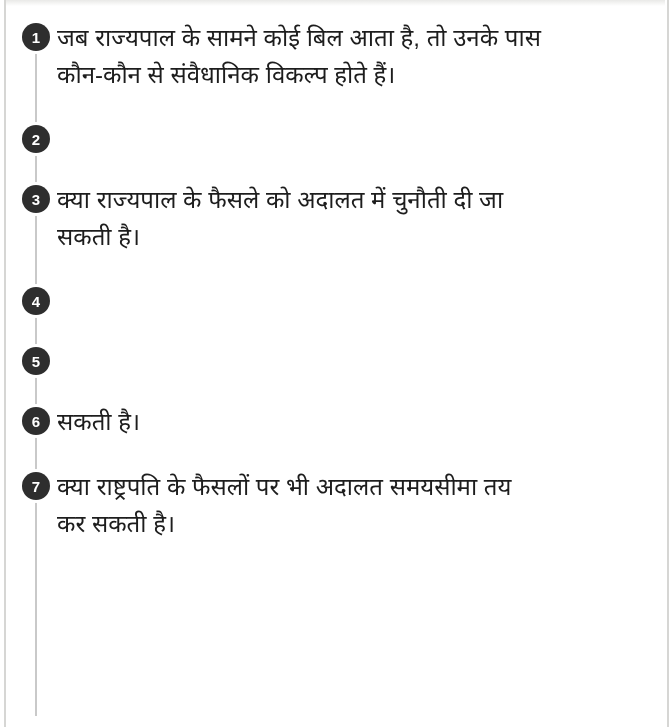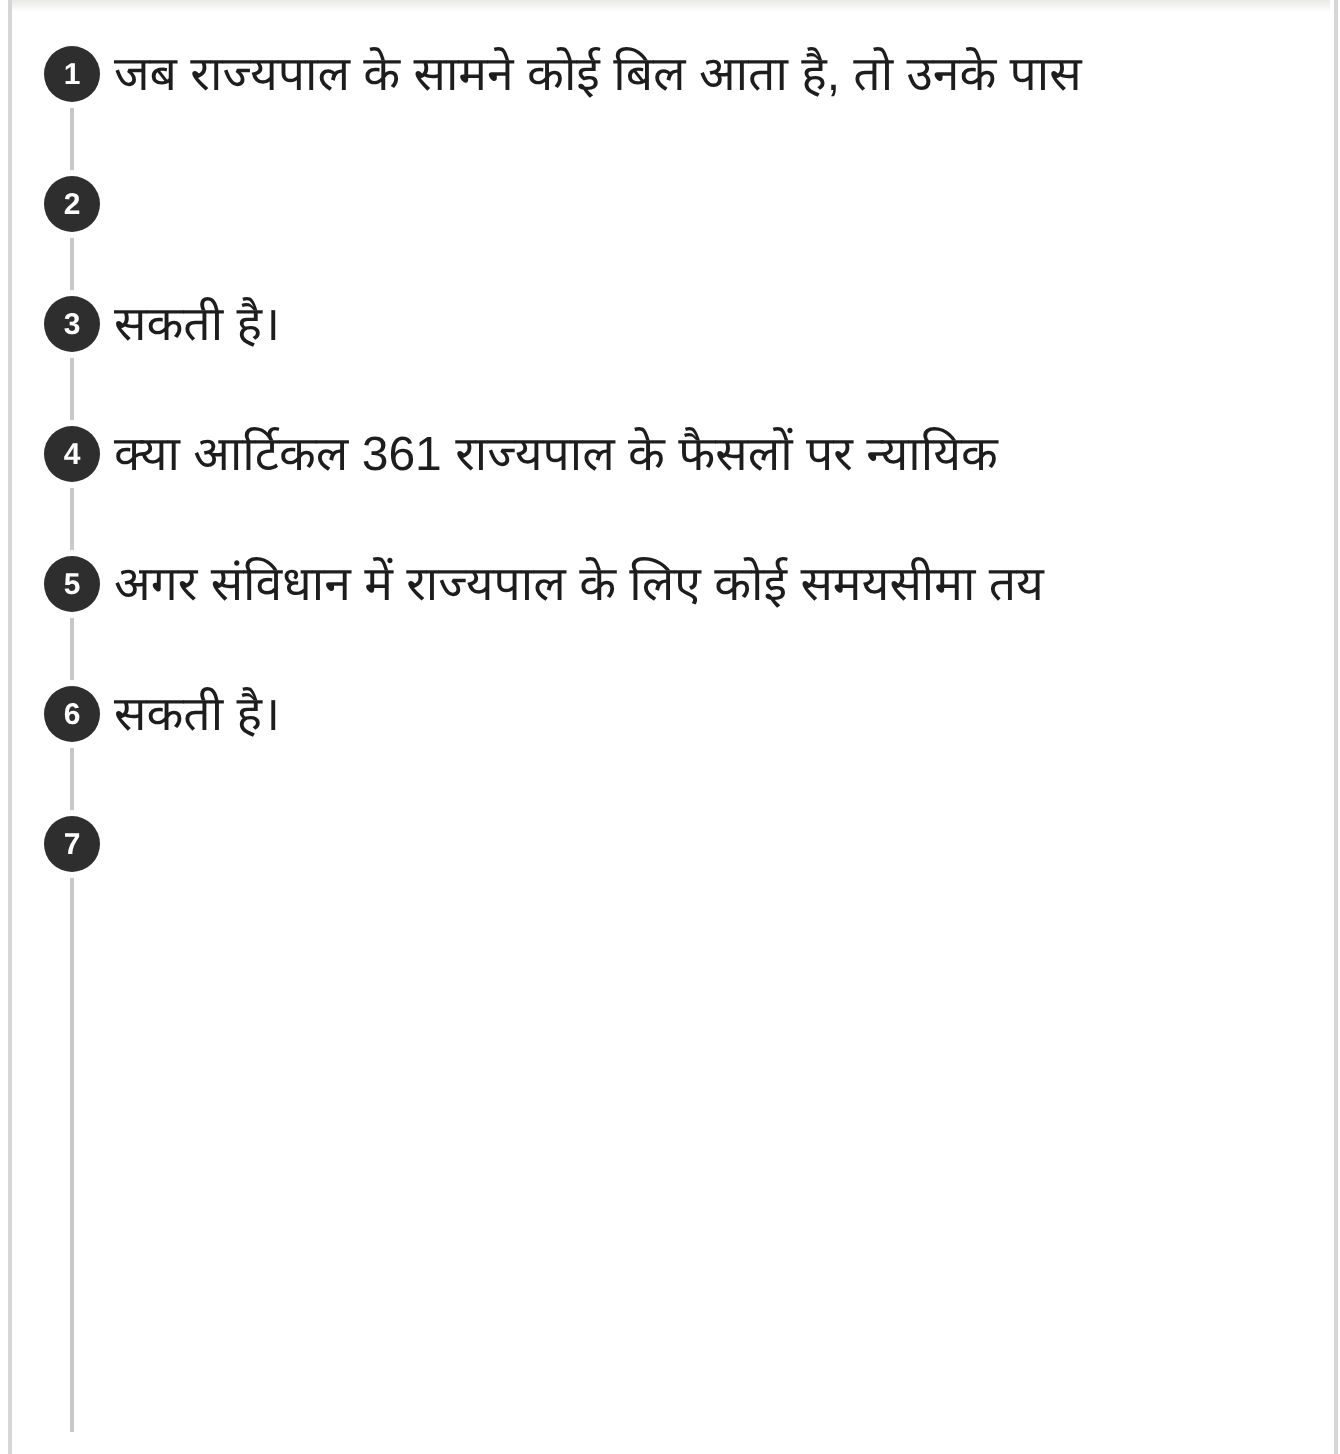--- a/index.html
+++ b/index.html
@@ -61,67 +61,71 @@
   <div class="connector"></div>
 
   <div class="qlist">
 
     <div class="item">
       <div class="badge">
         <span>1</span>
       </div>
       <div class="qtext">
         <div class="qline">जब राज्यपाल के सामने कोई बिल आता है, तो उनके पास</div>
+        <div class="qline">कौन-कौन से संवैधानिक विकल्प होते हैं।</div>
       </div>
     </div>
 
     <div class="item">
       <div class="badge">
         <span>2</span>
       </div>
       <div class="qtext">
       </div>
     </div>
 
     <div class="item">
       <div class="badge">
         <span>3</span>
       </div>
       <div class="qtext">
+        <div class="qline">क्या राज्यपाल के फैसले को अदालत में चुनौती दी जा</div>
         <div class="qline">सकती है।</div>
       </div>
     </div>
 
     <div class="item">
       <div class="badge">
         <span>4</span>
       </div>
       <div class="qtext">
-        <div class="qline">क्या आर्टिकल 361 राज्यपाल के फैसलों पर न्यायिक</div>
       </div>
     </div>
 
     <div class="item">
       <div class="badge">
         <span>5</span>
       </div>
       <div class="qtext">
-        <div class="qline">अगर संविधान में राज्यपाल के लिए कोई समयसीमा तय</div>
       </div>
     </div>
 
     <div class="item">
       <div class="badge">
         <span>6</span>
       </div>
       <div class="qtext">
         <div class="qline">सकती है।</div>
       </div>
     </div>
 
     <div class="item">
       <div class="badge">
         <span>7</span>
       </div>
+      <div class="qtext">
+        <div class="qline">क्या राष्ट्रपति के फैसलों पर भी अदालत समयसीमा तय</div>
+        <div class="qline">कर सकती है।</div>
+      </div>
     </div>
 
   </div>
 </div>
 
 </body></html>

